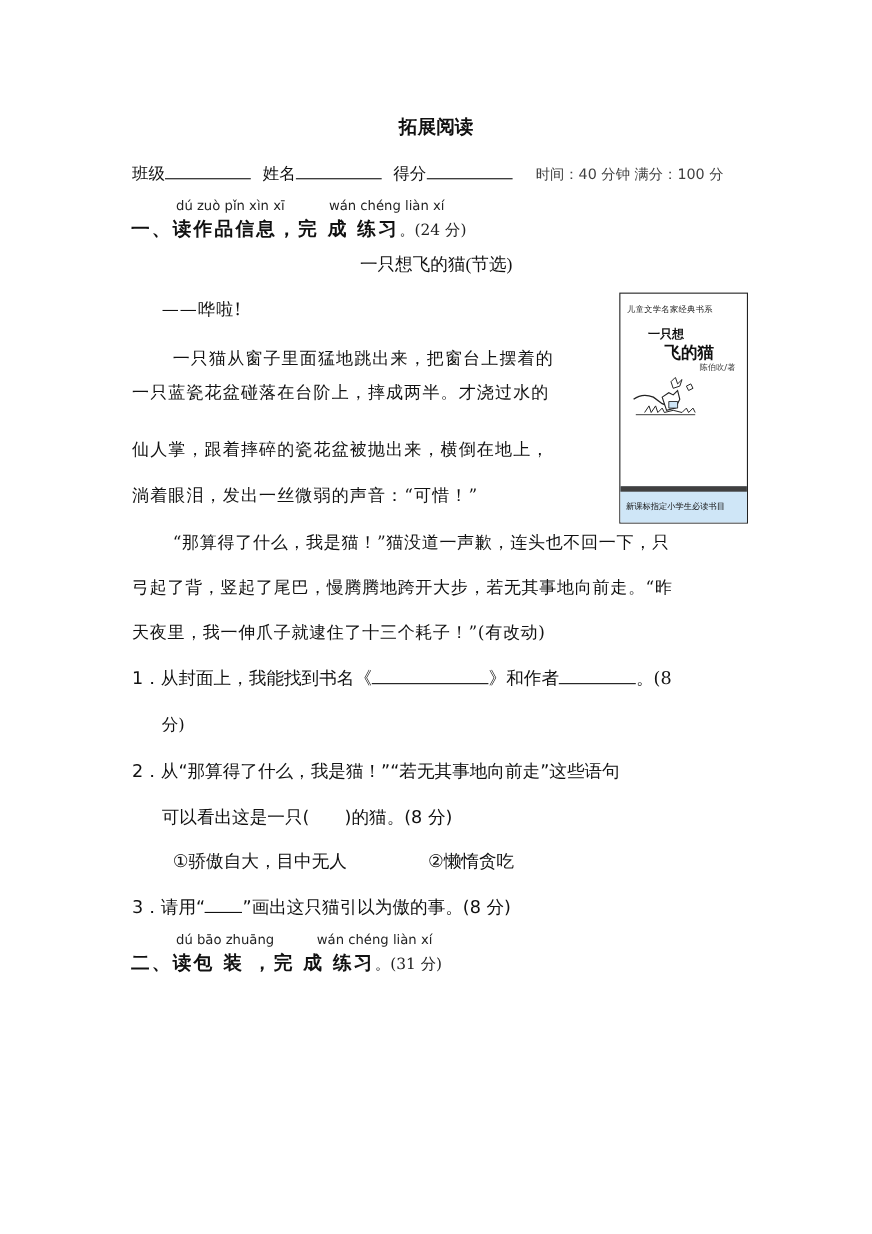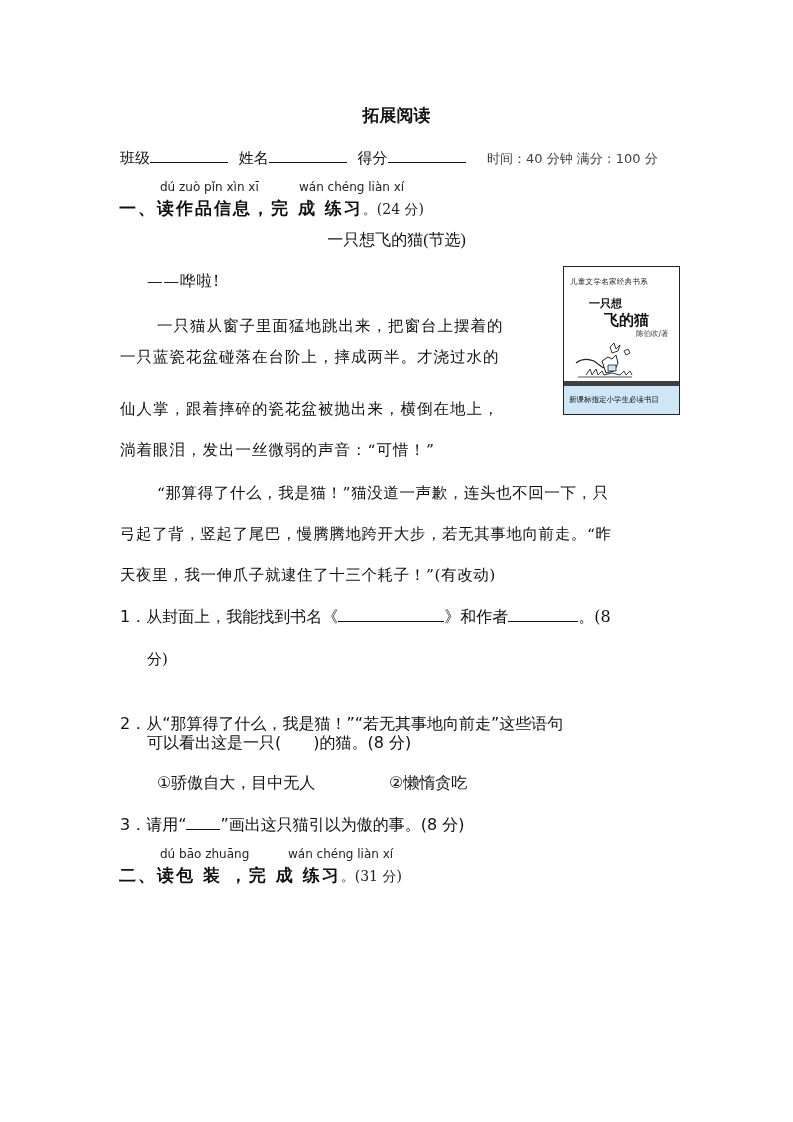--- a/index.html
+++ b/index.html
@@ -11,21 +11,21 @@
   .info .blank { display:inline-block; border-bottom:1px solid #111; height:14px; vertical-align:baseline; }
   .meta { top:150px; left:487px; font-size:13px; color:#404040; }
   .pinyin { font-size:12px; color:#222; font-family:"DejaVu Sans", sans-serif; }
   .sec-head { font-size:17px; font-weight:bold; letter-spacing:2px; }
   .sec-score { font-family:"DejaVu Serif", serif; font-weight:normal; font-size:14px; letter-spacing:0; color:#222; }
   .serif { font-family:"DejaVu Serif", "Liberation Serif", serif; }
   .passage { font-family:"DejaVu Serif", "Liberation Serif", serif; font-size:15.5px; letter-spacing:1px; }
   .story-title { top:230px; left:0; width:793px; text-align:center; font-size:16px; }
   .story-title .sub { font-family:Liberation Serif, serif; }
   .q { font-size:16px; }
-  .cover { left:563px; top:266px; width:117px; height:149px; border:1px solid #222; box-sizing:border-box; background:#fff; }
+  .cover { left:563px; top:266px; width:117px; height:210px; border:1px solid #222; box-sizing:border-box; background:#fff; }
   .cover .series { position:absolute; left:6px; top:10px; font-size:7.5px; letter-spacing:0.3px; color:#222; }
   .cover .t1 { position:absolute; left:25px; top:29px; font-size:11px; font-weight:bold; }
   .cover .t2 { position:absolute; left:40px; top:44px; font-size:15px; font-weight:bold; }
   .cover .author { position:absolute; left:72px; top:62px; font-size:7.5px; color:#333; }
   .cover .band { position:absolute; left:0; right:0; bottom:0; height:28px; background:#cfe6f7; border-top:5px solid #404040; }
   .cover .band span { position:absolute; left:5px; top:9px; font-size:7.5px; color:#111; }
   .cover svg { position:absolute; left:8px; top:76px; }
   .underline-blank { display:inline-block; border-bottom:1px solid #111; height:14px; }
 </style>
 </head>
@@ -76,21 +76,21 @@
   <div class="band">
     <span>新课标指定小学生必读书目</span>
   </div>
 </div>
 
 <div class="abs q" style="left:120px; top:607px;">
   <span>1．</span><span>从封面上，我能找到书名《</span><span class="underline-blank" style="width:106px"></span><span>》和作者</span><span class="underline-blank" style="width:70px"></span><span class="serif">。(8</span>
 </div>
 <div class="abs serif" style="left:147px; top:650px; font-size:15px;">分)</div>
 
-<div class="abs q" style="left:120px; top:691px;margin-top:23px;">
+<div class="abs q" style="left:120px; top:691px;">
   <span>2．</span><span>从“那算得了什么，我是猫！”“若无其事地向前走”这些语句</span>
 </div>
 <div class="abs q" style="left:147px; top:733px;">可以看出这是一只(　　)的猫。(8 分)</div>
 <div class="abs q" style="left:157px; top:773px;">①骄傲自大，目中无人</div>
 <div class="abs q" style="left:389px; top:773px;">②懒惰贪吃</div>
 
 <div class="abs q" style="left:120px; top:815px;">
   <span>3．</span><span>请用“</span><span class="underline-blank" style="width:34px"></span><span>”画出这只猫引以为傲的事。(8 分)</span>
 </div>
 

